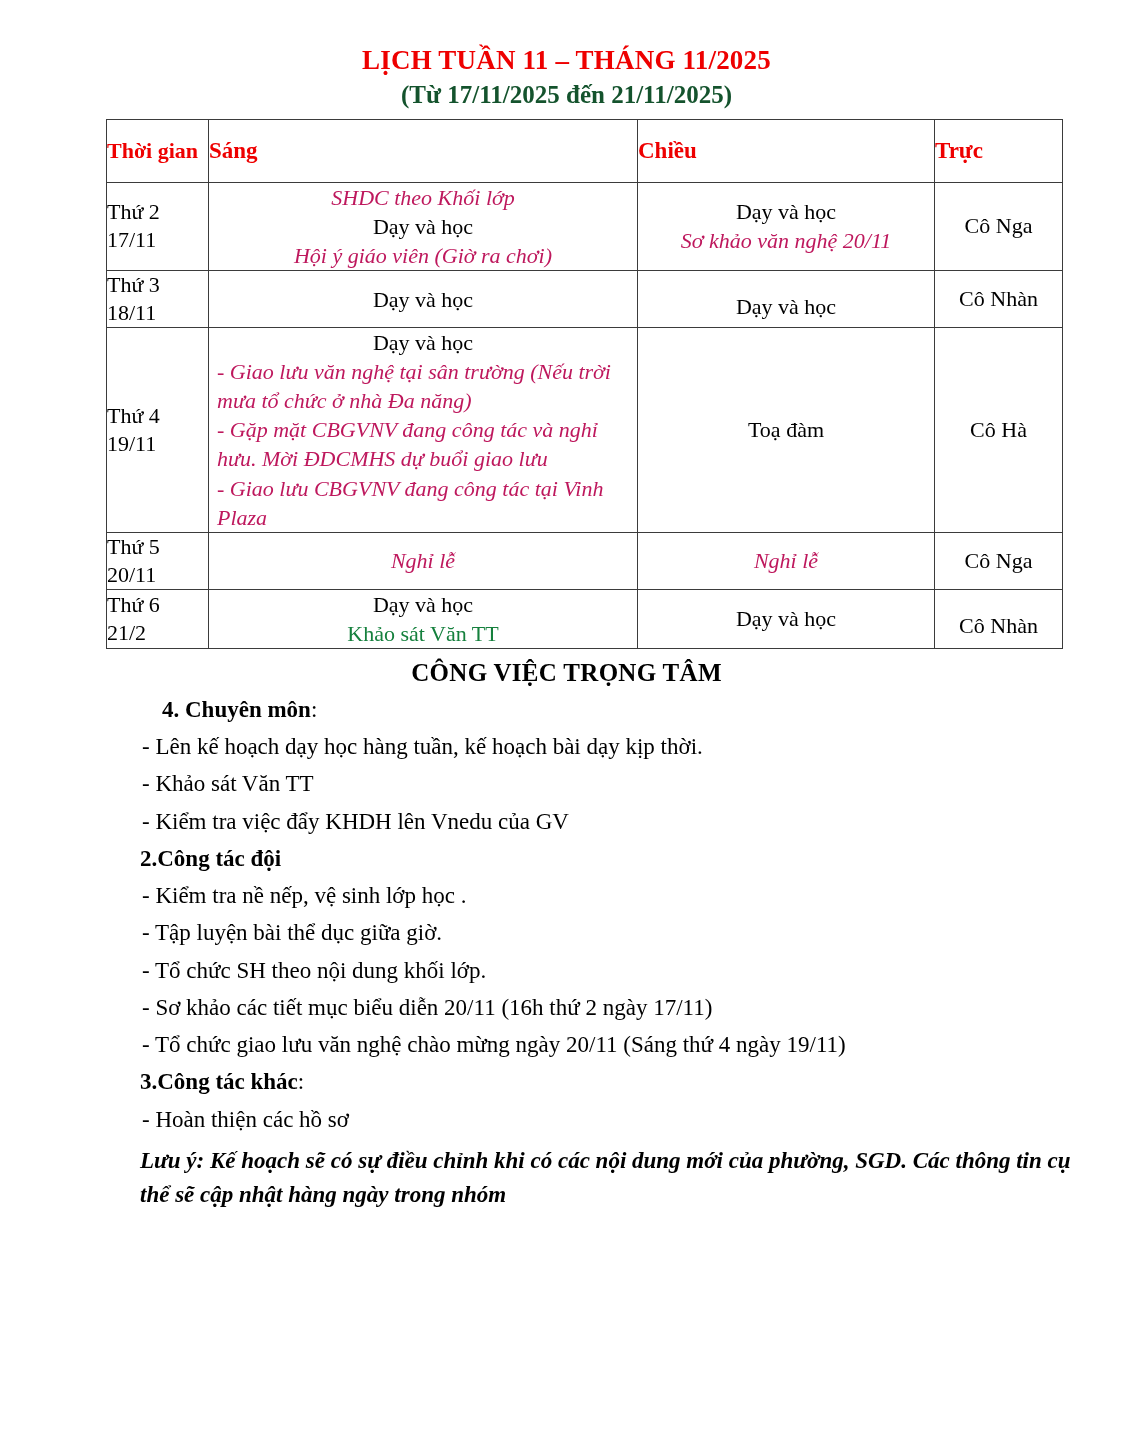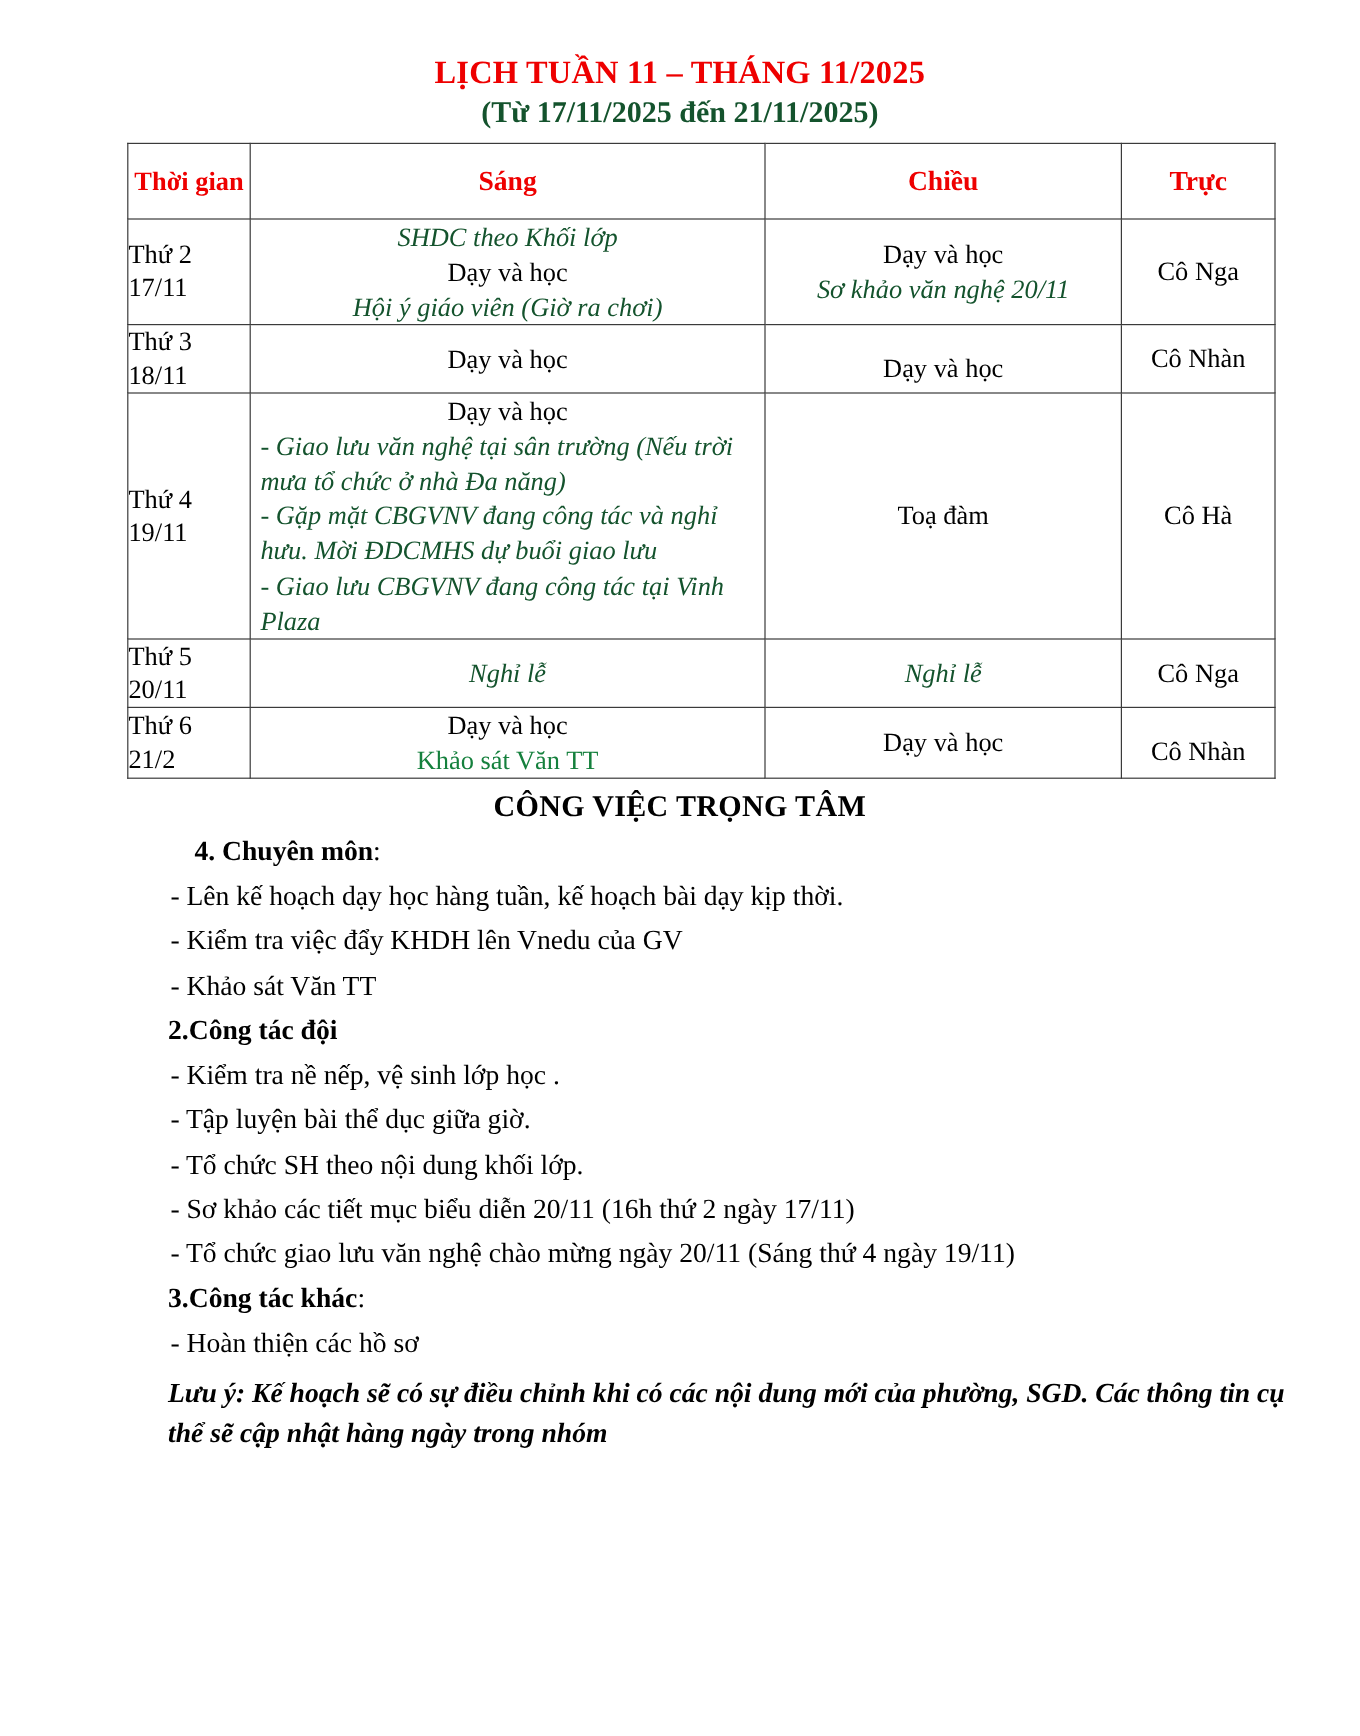--- a/index.html
+++ b/index.html
@@ -61,21 +61,21 @@
   }
   col.c-time  { width: 102px; }
   col.c-morn  { width: 429px; }
   col.c-aft   { width: 297px; }
   col.c-duty  { width: 128px; }
 
   thead th {
     color: #ee0000;
     font-weight: bold;
     font-size: 23px;
-    text-align: center;
+    text-align: left;
     height: 62px;
     line-height: 1.18;
   }
   thead th.th-time {
     font-size: 22px;
   }
 
   td.day-cell {
     text-align: left;
     font-size: 22px;
@@ -96,21 +96,21 @@
     vertical-align: top;
   }
   td.slot-cell.mid {
     vertical-align: middle;
   }
 
   .ln { display: block; }
   .ctr { text-align: center; }
   .lft { text-align: left; padding-left: 8px; }
   .red {
-    color: #14532d;
+    color: #be185d;
     font-style: italic;
   }
   .red-up {
     color: #15803d;
     font-style: normal;
   }
   .blk { color: #000000; }
   .pad-top-14 { padding-top: 14px; }
 
   
@@ -256,22 +256,22 @@
 
     </tbody>
   </table>
 
   <h3 class="focus-title">CÔNG VIỆC TRỌNG TÂM</h3>
 
   <div class="body-block">
 
     <p class="sec-head indent-1"><span>4. Chuyên môn</span><span class="plain">:</span></p>
     <p class="bullet">- Lên kế hoạch dạy học hàng tuần, kế hoạch bài dạy kịp thời.</p>
+    <p class="bullet">- Khảo sát Văn TT</p>
     <p class="bullet">- Kiểm tra việc đẩy KHDH lên Vnedu của GV</p>
-    <p class="bullet">- Khảo sát Văn TT</p>
 
     <p class="sec-head"><span>2.Công tác đội</span><span class="plain"></span></p>
     <p class="bullet">- Kiểm tra nề nếp, vệ sinh lớp học .</p>
     <p class="bullet">- Tập luyện bài thể dục giữa giờ.</p>
     <p class="bullet">- Tổ chức SH theo nội dung khối lớp.</p>
     <p class="bullet">- Sơ khảo các tiết mục biểu diễn 20/11 (16h thứ 2 ngày 17/11)</p>
     <p class="bullet">- Tổ chức giao lưu văn nghệ chào mừng ngày 20/11 (Sáng thứ 4 ngày 19/11)</p>
 
     <p class="sec-head"><span>3.Công tác khác</span><span class="plain">:</span></p>
     <p class="bullet">- Hoàn thiện các hồ sơ</p>

